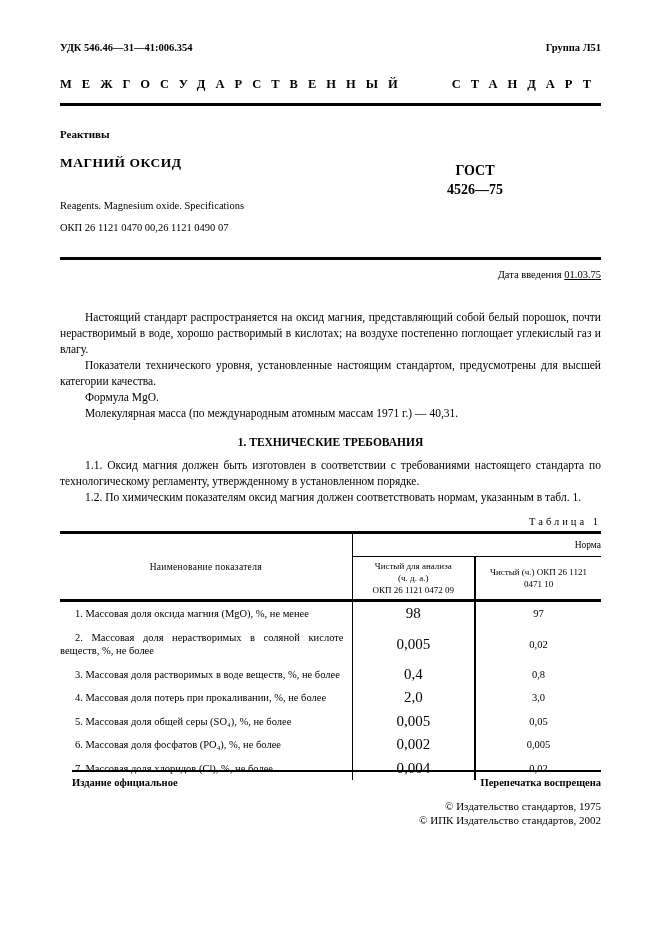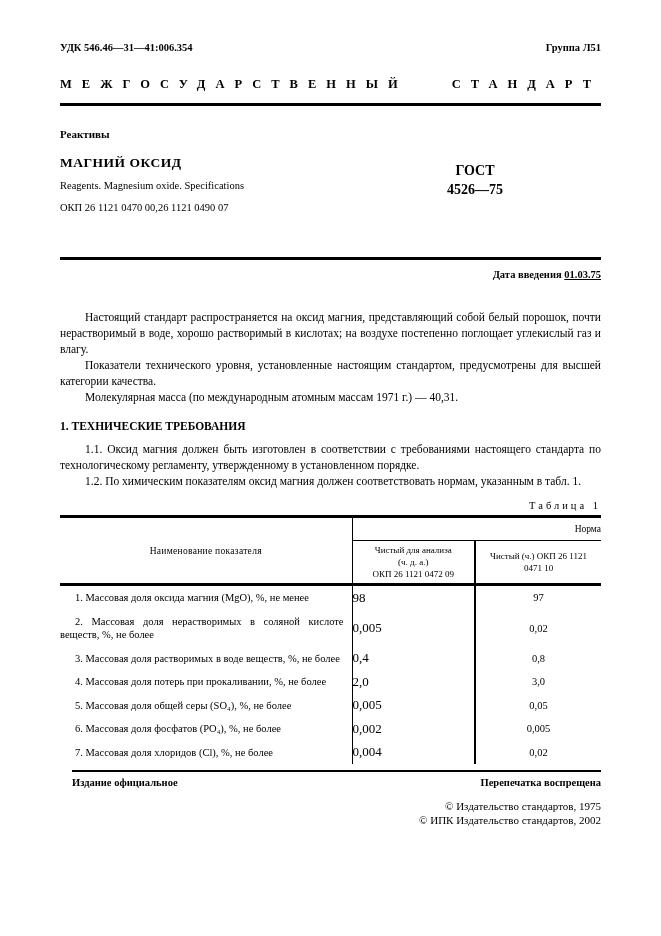--- a/index.html
+++ b/index.html
@@ -26,35 +26,35 @@
   .rule-a { margin-top: 11px; border-top: 3.5px solid #000; }
   .rule-b { margin-top: 7px; border-top: 3px solid #000; }
   .rule-footer { border-top: 2.5px solid #000; }
 
   
   .title-block { position: relative; margin-top: 22px; height: 122px; }
   .title-left { width: 368px; }
   .t-category { font-size: 11px; font-weight: bold; }
   .t-main { margin-top: 15px; font-size: 13.5px; font-weight: bold; letter-spacing: 0.5px; }
   .t-sub { margin-top: 14px; font-size: 11px; font-weight: bold; }
-  .t-en { margin-top: 9px; font-size: 10.5px; }
+  .t-en { margin-top: 29px; font-size: 10.5px; }
   .gost-block {
     position: absolute; left: 345px; top: 33px; width: 140px;
     text-align: center; font-size: 14px; font-weight: bold; line-height: 19px;
   }
   .okp-line { margin-top: 11px; font-size: 10.5px; }
 
   
-  .date-row { margin-top: 9px; text-align: right; font-size: 10.5px; font-weight: bold; }
+  .date-row { margin-top: 9px; text-align: right; font-size: 10.5px; font-weight: normal; }
   .date-value { text-decoration: underline; }
 
   
   .body-text { margin-top: 29px; font-size: 11.5px; line-height: 16px; text-align: justify; }
   .body-text p { text-indent: 25px; }
-  .section-heading { margin-top: 15px; font-size: 11.5px; font-weight: bold; }
+  .section-heading { margin-top: 15px; text-align: center; font-size: 11.5px; font-weight: bold; }
   .section-text { margin-top: 9px; font-size: 11.5px; line-height: 16px; text-align: justify; }
   .section-text p { text-indent: 25px; }
 
   
   .table-caption { margin-top: 11px; text-align: right; font-size: 10.5px; letter-spacing: 3px; }
   table.spec-table {
     margin-top: 4px; width: 541px;
     border-collapse: collapse; table-layout: fixed;
     border-top: 3.5px solid #000;
   }
@@ -72,21 +72,21 @@
   }
   .h-sub { border-bottom: 3px solid #000; text-align: center; font-size: 9px; line-height: 12px; white-space: pre-line; height: 44px; }
   .h-sub1 { border-right: 2.5px solid #000; }
   .b-name {
     border-right: 1.2px solid #000;
     font-size: 10.5px; line-height: 13.5px;
     text-align: justify; vertical-align: middle;
     padding: 5px 8px 5px 0;
   }
   .b-name p { text-indent: 15px; }
-  .b-v1 { border-right: 2.5px solid #000; font-size: 13px; font-family: Liberation Serif, serif; }
+  .b-v1 { border-right: 2.5px solid #000; text-align: center; font-size: 15px; font-family: Liberation Serif, serif; }
   .b-v2 { text-align: center; font-size: 10.5px; }
 
   
   .footer { position: absolute; left: 72px; right: 60px; top: 770px; }
   .footer-row { display: flex; justify-content: space-between; font-size: 10.5px; font-weight: bold; margin-top: 5px; }
   .copyright { margin-top: 11px; text-align: right; font-size: 11px; line-height: 14px; }
 </style>
 </head>
 <body>
 
@@ -118,20 +118,21 @@
 
   <div class="date-row">
     <span>Дата введения</span>
     <span> </span>
     <span class="date-value">01.03.75</span>
   </div>
 
   <div class="body-text">
     <p>Настоящий стандарт распространяется на оксид магния, представляющий собой белый порошок, почти нерастворимый в воде, хорошо растворимый в кислотах; на воздухе постепенно поглощает углекислый газ и влагу.</p>
     <p>Показатели технического уровня, установленные настоящим стандартом, предусмотрены для высшей категории качества.</p>
+    <p>Формула MgO.</p>
     <p>Молекулярная масса (по международным атомным массам 1971 г.) — 40,31.</p>
   </div>
 
   <div class="section-heading">1. ТЕХНИЧЕСКИЕ ТРЕБОВАНИЯ</div>
 
   <div class="section-text">
     <p>1.1. Оксид магния должен быть изготовлен в соответствии с требованиями настоящего стандарта по технологическому регламенту, утвержденному в установленном порядке.</p>
     <p>1.2. По химическим показателям оксид магния должен соответствовать нормам, указанным в табл. 1.</p>
   </div>
 

